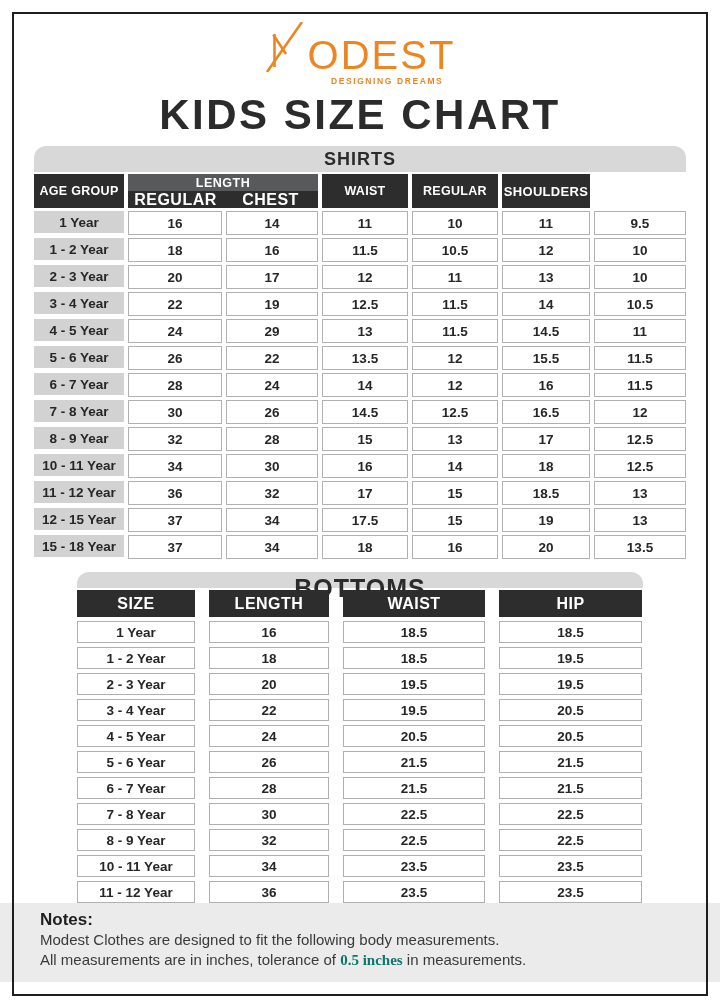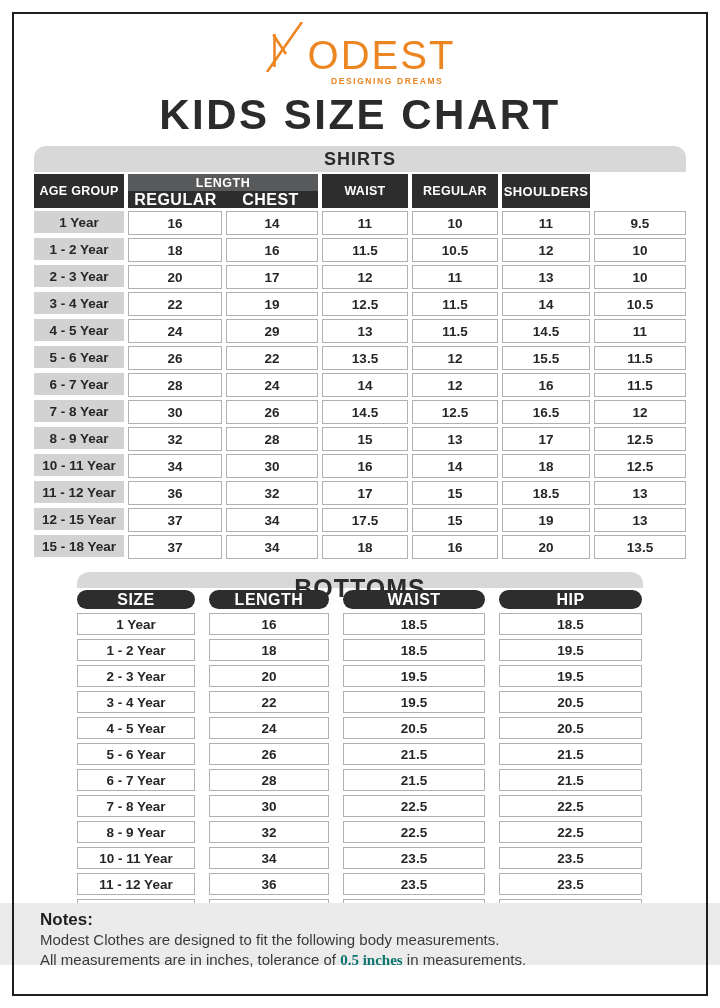--- a/index.html
+++ b/index.html
@@ -35,30 +35,30 @@
   .sbody{margin-top:3px;row-gap:3px;}
   .cell{height:22px;display:flex;align-items:center;justify-content:center;font-size:13.5px;}
   .cell.age{background:#d2d2d2;font-weight:700;}
   .cell.val{background:#ffffff;border:1px solid #b0b0b0;font-weight:600;}
 
   
   .bottoms{margin:13px 0 0 77px;width:566px;}
   .bottoms .band{height:16px;line-height:33px;font-size:25px;letter-spacing:1px;}
   .bgrid{display:grid;grid-template-columns:118px 120px 142px 143px;column-gap:14px;}
   .bhead{margin-top:2px;}
-  .bhcell{background:#2d2d2d;color:#fff;font-weight:700;font-size:16px;height:19px;
-          display:flex;align-items:center;justify-content:center;letter-spacing:.5px;border-radius:11px;}
+  .bhcell{background:#2d2d2d;color:#fff;font-weight:700;font-size:16px;height:27px;
+          display:flex;align-items:center;justify-content:center;letter-spacing:.5px;}
   .bbody{margin-top:4px;row-gap:4px;}
   .bcell{height:20px;display:flex;align-items:center;justify-content:center;
          background:#fff;border:1px solid #b0b0b0;font-size:13.5px;}
   .bcell.blabel{font-weight:700;}
   .bcell.bval{font-weight:600;}
 
   
-  .notes{position:absolute;left:0;top:903px;width:720px;height:62px;background:#ebebeb;
+  .notes{position:absolute;left:0;top:903px;width:720px;height:79px;background:#ebebeb;
          box-sizing:border-box;padding:7px 0 0 40px;z-index:2;}
   .notes-title{font-size:17px;font-weight:800;color:#1f1f1f;}
   .notes-line{font-size:15px;color:#3a3a3a;line-height:1.32;}
   .notes-line b{color:#0f766e;font-family:Liberation Serif, serif;}
 </style>
 </head>
 <body>
 
 <div class="page">
   <div class="frame"></div>

